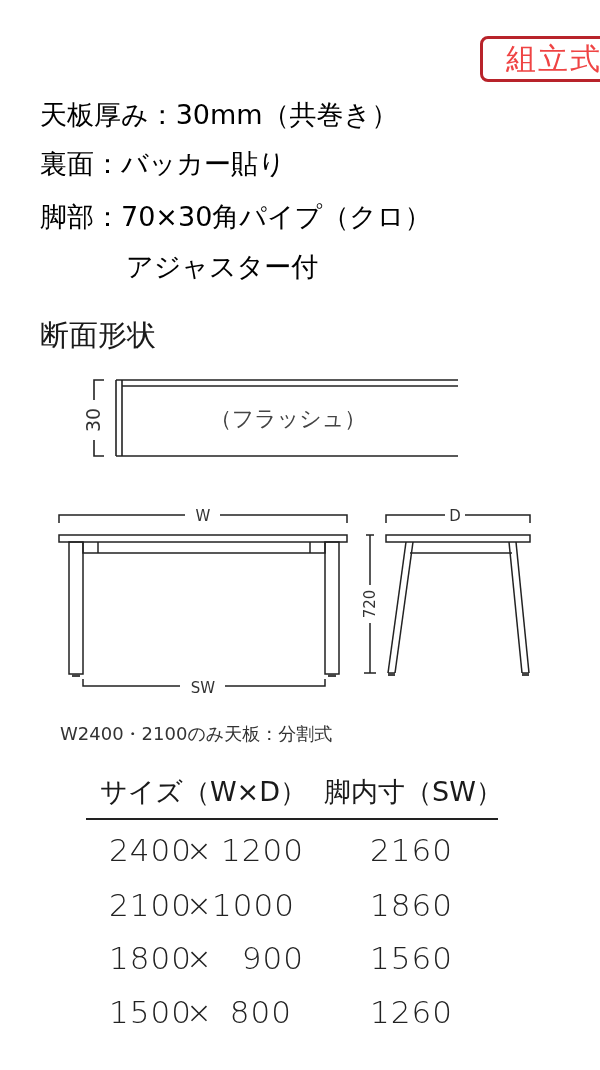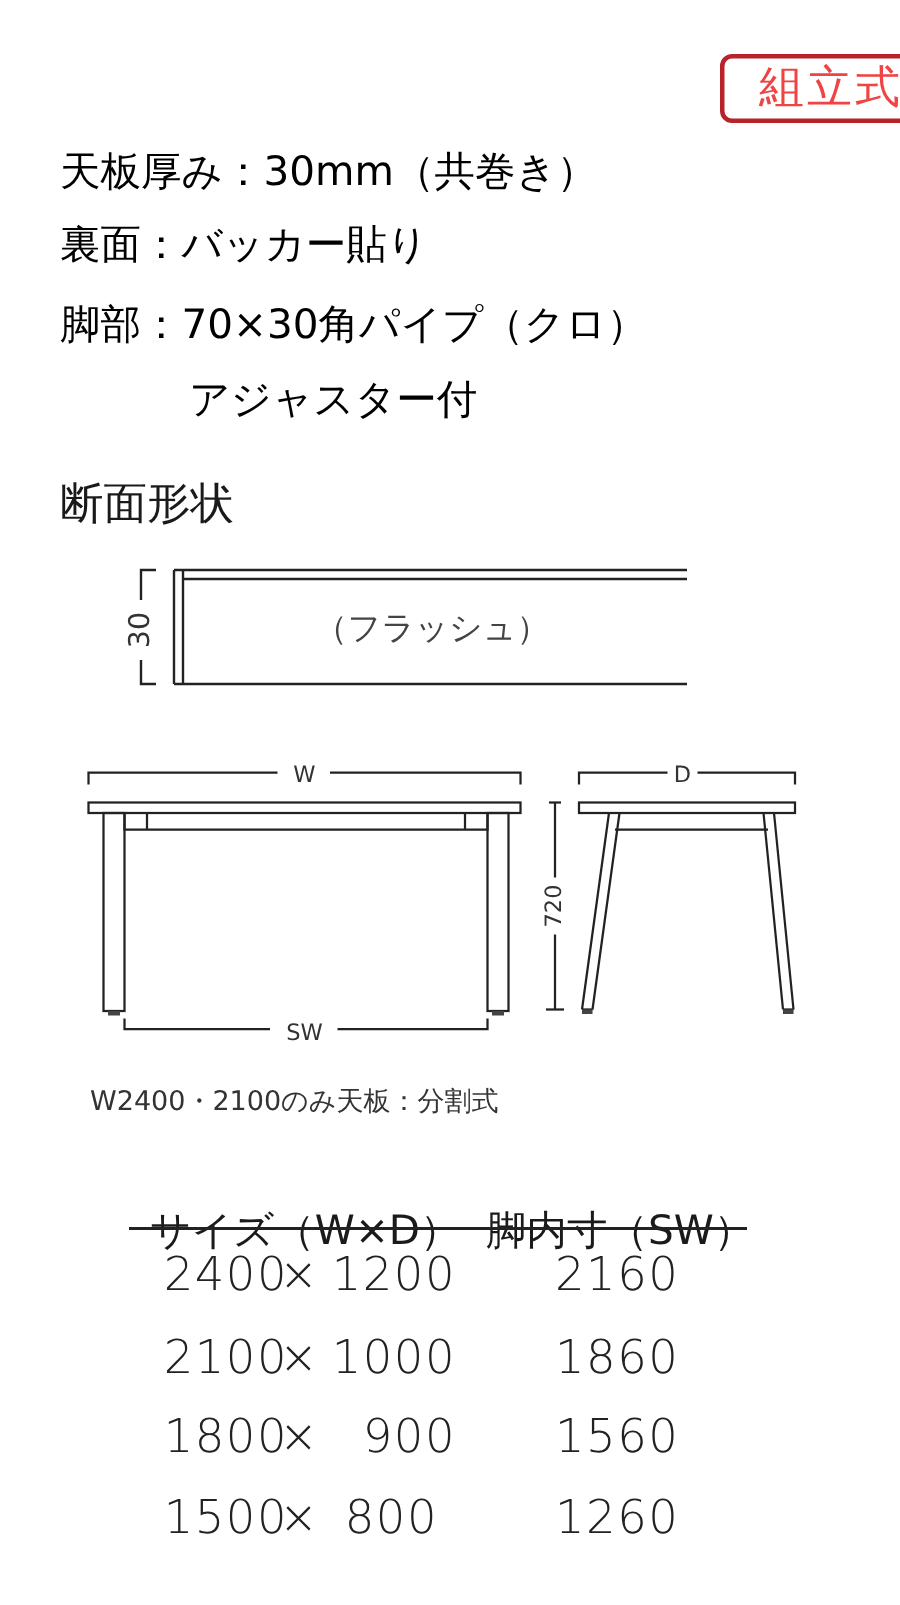--- a/index.html
+++ b/index.html
@@ -12,21 +12,21 @@
   .badge {
     left: 440px; top: 36px; width: 148px; height: 46px;
     border: 3px solid #b8232a; border-radius: 8px; box-sizing: border-box;
     color: #ef4444; font-size: 30px; line-height: 40px; text-align: center;
     letter-spacing: 2px;
     margin-left: 40px;
   }
   .spec { font-size: 27px; line-height: 34px; white-space: nowrap; color: #000000; }
   .sec-title { font-size: 29px; color: #1a1a1a; }
   .note { font-size: 18px; color: #333; white-space: nowrap; }
-  .th { font-size: 27px; color: #1a1a1a; white-space: nowrap; margin-top: 28px; }
+  .th { font-size: 27px; color: #1a1a1a; white-space: nowrap; }
   .td { font-size: 31px; color: #222; white-space: nowrap; font-weight: 300; letter-spacing: 1px; }
   .rule { background: #222; height: 2px; }
   svg text { font-family: "DejaVu Sans", "Liberation Sans", sans-serif; }
 </style>
 </head>
 <body>
 
 <div class="abs badge">組立式</div>
 
 <div class="abs spec" style="left:40px; top:98px;">
@@ -125,21 +125,21 @@
 <div>
   <div class="abs" style="left:0; top:832px; width:600px; height:44px;">
     <span class="abs td" style="left:96px; width:96px; text-align:right;">2400</span>
     <span class="abs td" style="left:186px;">×</span>
     <span class="abs td" style="left:212px; width:92px; text-align:right;">1200</span>
     <span class="abs td" style="left:370px;">2160</span>
   </div>
   <div class="abs" style="left:0; top:887px; width:600px; height:44px;">
     <span class="abs td" style="left:96px; width:96px; text-align:right;">2100</span>
     <span class="abs td" style="left:186px;">×</span>
-    <span class="abs td" style="left:212px; width:92px; text-align:right;">1000</span>
+    <span class="abs td" style="left:212px; width:92px; ">1000</span>
     <span class="abs td" style="left:370px;">1860</span>
   </div>
   <div class="abs" style="left:0; top:940px; width:600px; height:44px;">
     <span class="abs td" style="left:96px; width:96px; text-align:right;">1800</span>
     <span class="abs td" style="left:186px;">×</span>
     <span class="abs td" style="left:212px; width:92px; text-align:right;">900</span>
     <span class="abs td" style="left:370px;">1560</span>
   </div>
   <div class="abs" style="left:0; top:994px; width:594px; height:44px;">
     <span class="abs td" style="left:96px; width:96px; text-align:right;">1500</span>

